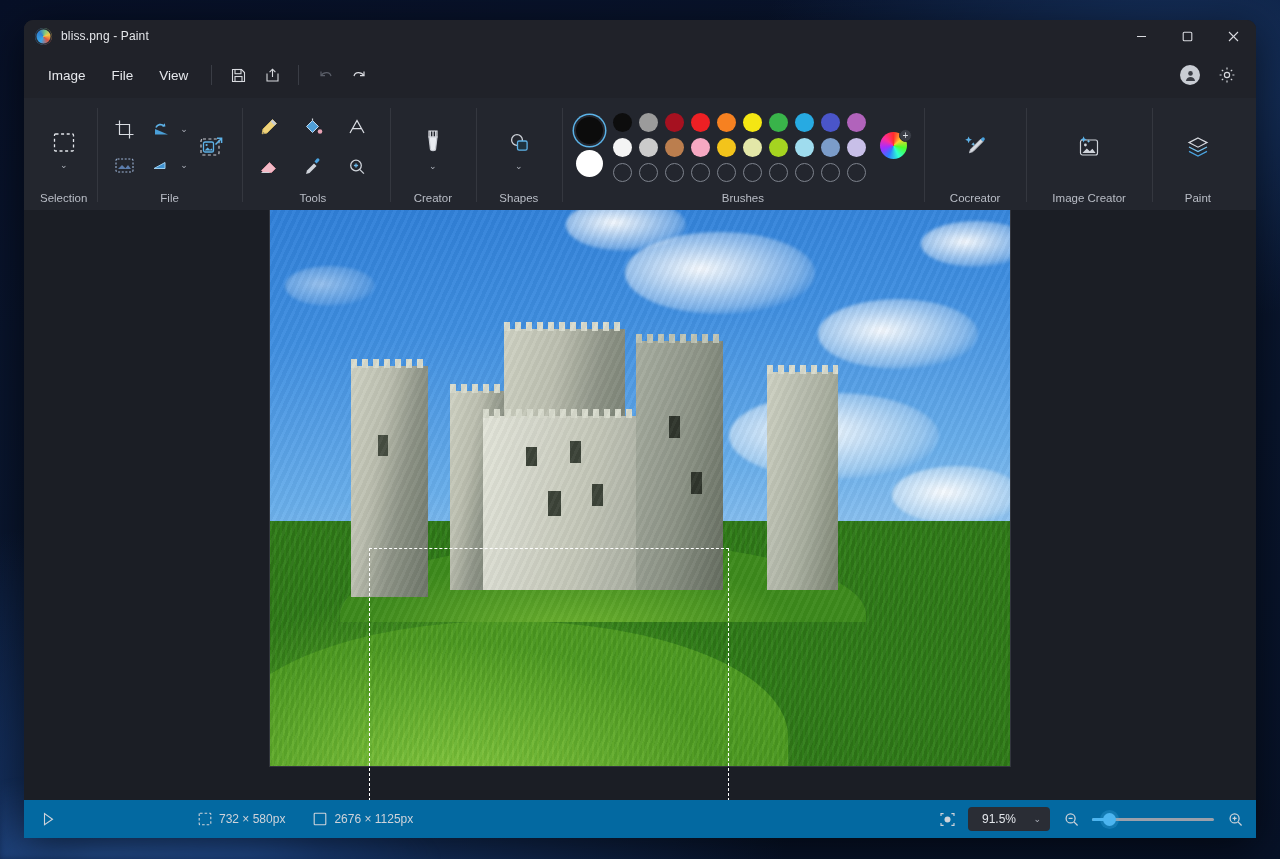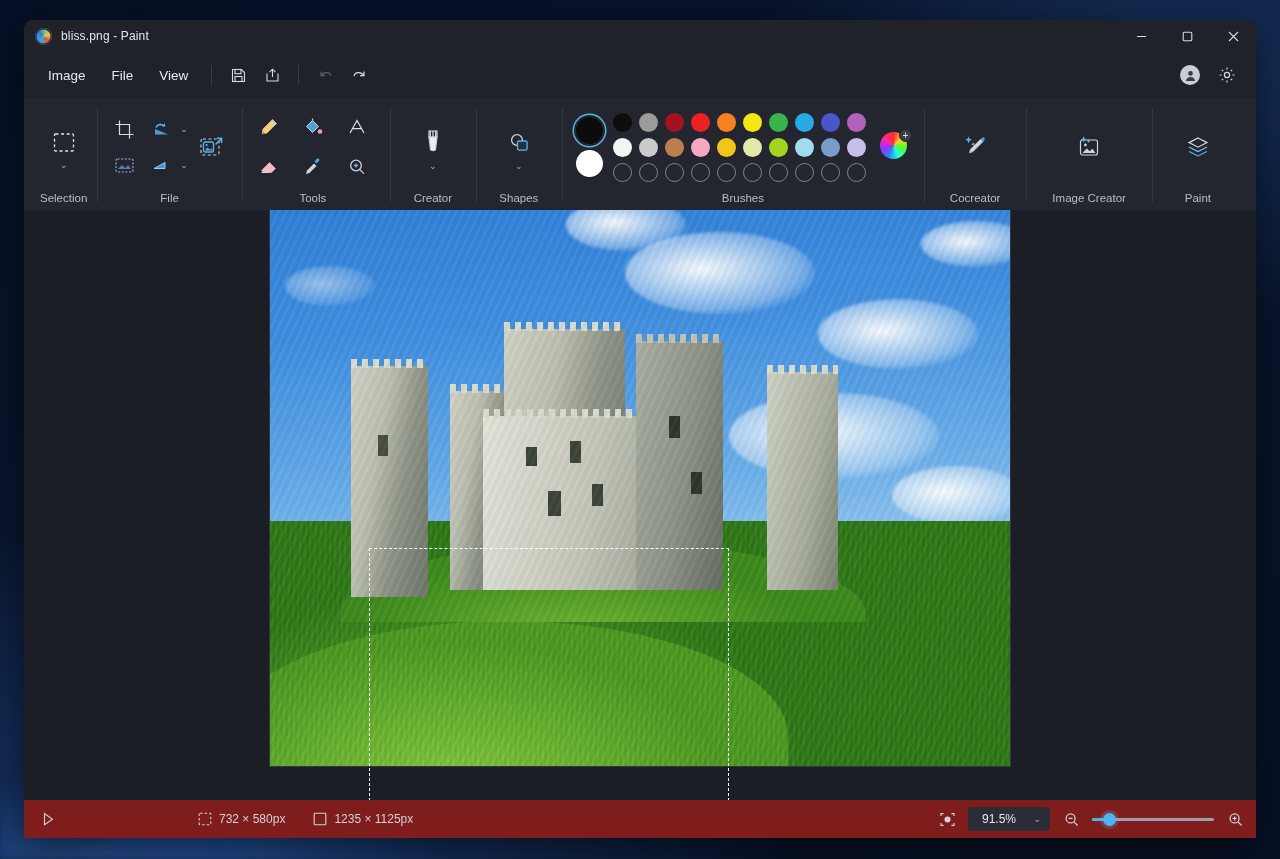--- a/index.html
+++ b/index.html
@@ -204,21 +204,21 @@
   .marquee {
     position: absolute;
     left: 345px; top: 338px; width: 360px; height: 288px;
     border: 1.4px dashed #ffffff;
     pointer-events: none;
   }
 
   
   .statusbar {
     height: 38px; flex: none;
-    background: #7f1d1d;
+    background: #0369a1;
     display:flex; align-items:center;
     padding: 0 10px;
     position: relative;
   }
   .sb-item {
     display:flex; align-items:center; gap: 7px;
     color: #cfd3da; font-size: 12px;
     padding: 0 14px; height: 38px;
   }
   .sb-cursoricon { width: 30px; display:flex; align-items:center; justify-content:center; color:#cfd3da; }
@@ -636,21 +636,21 @@
         </svg>
       </span>
       <span>732 × 580px</span>
     </div>
     <div class="sb-item">
       <span>
         <svg width="14" height="14" viewBox="0 0 14 14" fill="none" stroke="currentColor" stroke-width="1.1">
           <rect x="1.2" y="1.2" width="11.6" height="11.6" rx=".8"></rect>
         </svg>
       </span>
-      <span>1235 × 1125px</span>
+      <span>2676 × 1125px</span>
     </div>
 
     <div class="sb-right">
       <div class="zoom-icon">
         <svg width="17" height="17" viewBox="0 0 17 17" fill="none" stroke="currentColor" stroke-width="1.15">
           <path d="M2 5V2.6h2.6M15 5V2.6h-2.6M2 12v2.4h2.6M15 12v2.4h-2.6"></path>
           <circle cx="8.5" cy="8.5" r="3" fill="currentColor" stroke="none"></circle>
         </svg>
       </div>
       <div class="zoom-select">

